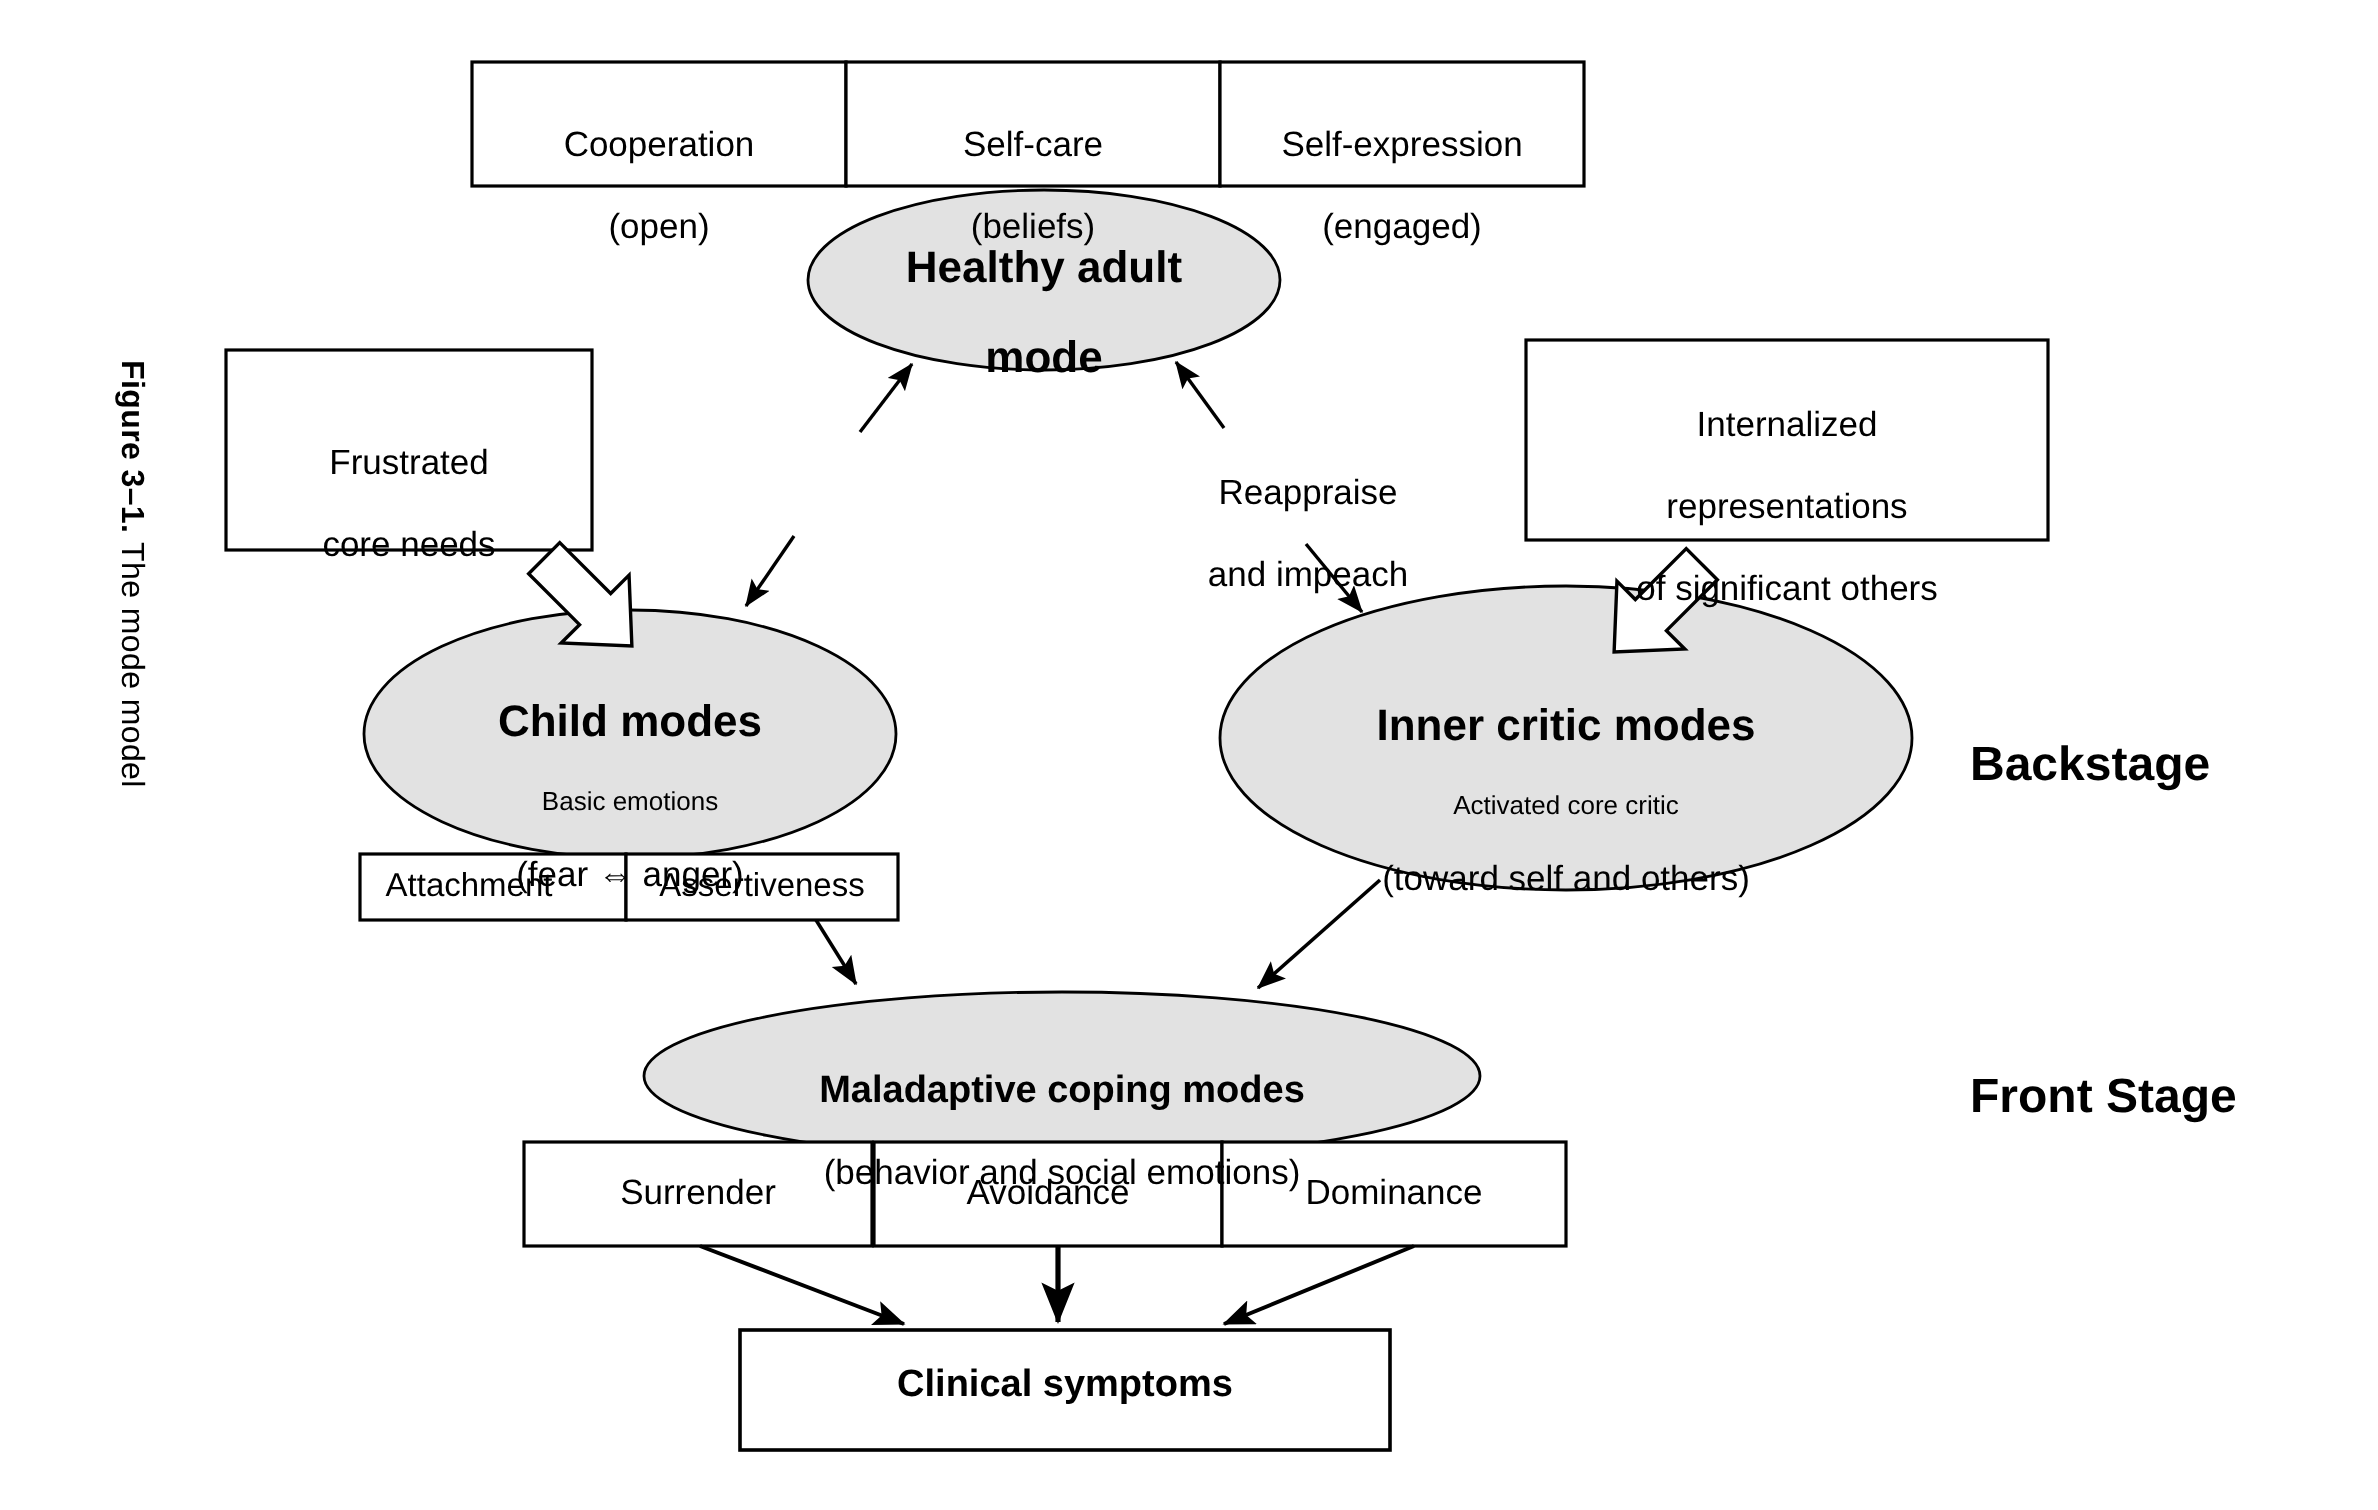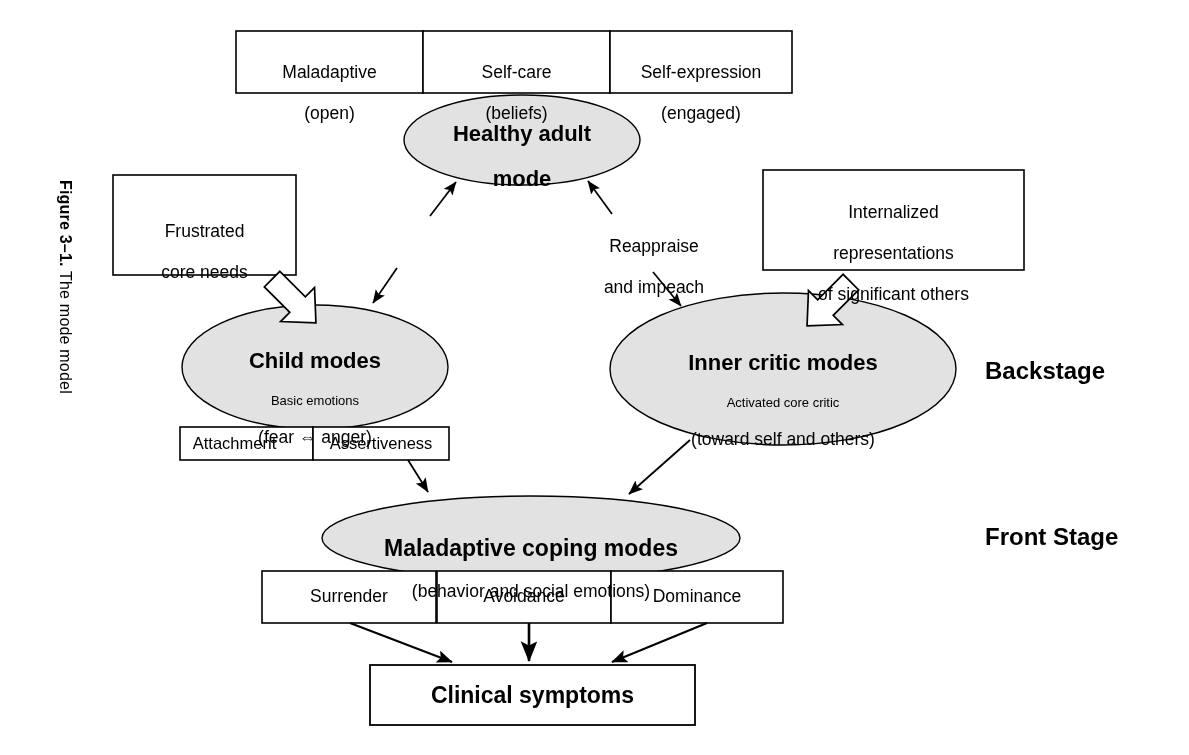--- a/index.html
+++ b/index.html
@@ -51,27 +51,28 @@
 
   
   .plain  { font-size: 17.5px; font-weight: normal; }
   .plain-sm { font-size: 16.5px; font-weight: normal; }
 
   
   .ell-title  { font-weight: bold; font-size: 22px; }
   .ell-sub    { font-weight: normal; font-size: 13px; }
   .ell-sub2   { font-weight: normal; font-size: 17.5px; }
 
-  .big-bold { font-weight: bold; font-size: 23px; }
+  .big-bold { font-weight: bold; font-size: 19px; }
 
   .stage-lbl {
     position: absolute;
     font-weight: bold;
     font-size: 24px;
     white-space: nowrap;
+    margin-top: 12px;
   }
 </style>
 </head>
 <body>
 
 <div id="canvas">
 
   <svg id="diagram-svg" viewBox="0 0 1189 755">
     <defs>
       <marker id="arrowhead" markerWidth="9" markerHeight="9" refX="7.6" refY="3.2" orient="auto" markerUnits="strokeWidth">
@@ -135,21 +136,21 @@
     <g transform="translate(841,292) rotate(135)">
       <path d="M -14,-11 L 22,-11 L 22,-24 L 48,0 L 22,24 L 22,11 L -14,11 Z" fill="#ffffff" stroke="#000000" stroke-width="1.7" stroke-linejoin="miter"></path>
     </g>
   </svg>
 
   <div class="caption">
     <b>Figure 3–1.</b><span> The mode model</span>
   </div>
 
   <div class="lbl plain" style="left:236px; top:41px; width:187px;">
-    <div>Maladaptive</div>
+    <div>Cooperation</div>
     <div>(open)</div>
   </div>
   <div class="lbl plain" style="left:423px; top:41px; width:187px;">
     <div>Self-care</div>
     <div>(beliefs)</div>
   </div>
   <div class="lbl plain" style="left:610px; top:41px; width:182px;">
     <div>Self-expression</div>
     <div>(engaged)</div>
   </div>

